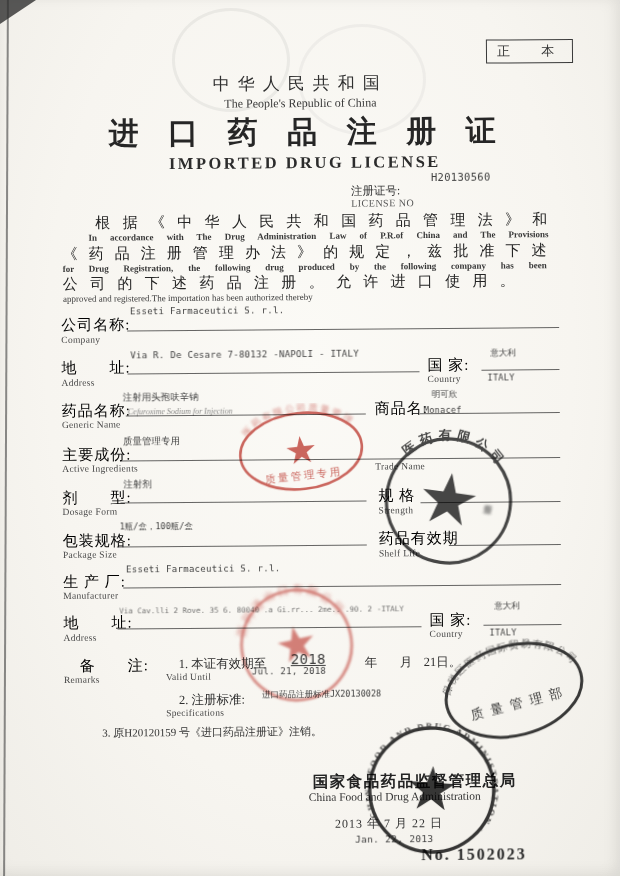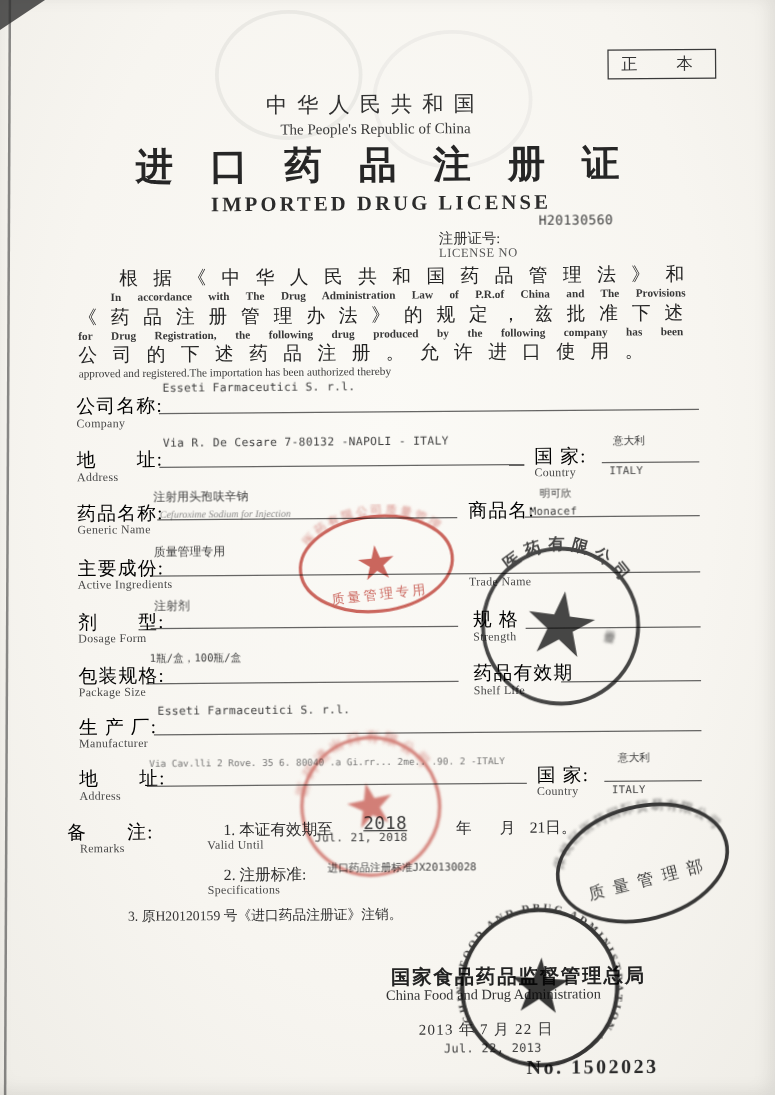--- a/index.html
+++ b/index.html
@@ -136,38 +136,38 @@
     <div class="abs typed-blur" style="left:118px;top:605px;">Via Cav.lli 2 Rove.   35 6. 80040 .a Gi.rr... 2me.. .90. 2 -ITALY</div>
     <div class="abs lbl" style="left:62px;top:612px;">地　　址:</div>
     <div class="rule" style="left:116px;top:627px;width:304px;"></div>
     <div class="abs sub" style="left:62px;top:631px;">Address</div>
     <div class="abs lbl" style="left:428px;top:612px;">国 家:</div>
     <div class="abs typed-cjk" style="left:493px;top:602px;font-size:8.5px;">意大利</div>
     <div class="rule" style="left:482px;top:626px;width:78px;"></div>
     <div class="abs sub" style="left:428px;top:630px;">Country</div>
     <div class="abs typed" style="left:488px;top:629px;font-size:8.5px;">ITALY</div>
 
-    <div class="abs lbl" style="left:52px;top:655px;">备　　注:</div>
+    <div class="abs lbl" style="left:78px;top:655px;">备　　注:</div>
     <div class="abs sub" style="left:62px;top:673px;">Remarks</div>
     <div class="abs rem" style="left:145px;top:655px;">1. 本证有效期至</div>
     <div class="abs typed" style="left:289px;top:651px;font-size:14px;text-decoration:underline;">2018</div>
     <div class="abs rem" style="left:331px;top:655px;">年</div>
     <div class="abs rem" style="left:366px;top:655px;">月</div>
     <div class="abs rem" style="left:390px;top:655px;">21日。</div>
     <div class="abs sub" style="left:164px;top:671px;">Valid Until</div>
     <div class="abs typed" style="left:250px;top:666px;font-size:9px;">Jul. 21, 2018</div>
     <div class="abs rem" style="left:145px;top:691px;">2. 注册标准:</div>
     <div class="abs typed-cjk" style="left:260px;top:689px;font-size:8.5px;">进口药品注册标准JX20130028</div>
     <div class="abs sub" style="left:164px;top:707px;">Specifications</div>
     <div class="abs rem-sm" style="left:100px;top:724px;">3. 原H20120159 号《进口药品注册证》注销。</div>
 
     <div class="abs auth-cn" style="left:310px;top:772px;">国家食品药品监督管理总局</div>
     <div class="abs auth-en" style="left:306px;top:791px;">China Food and Drug Administration</div>
     <div class="abs dateline" style="left:332px;top:816px;">2013 年 7 月 22 日</div>
-    <div class="abs typed" style="left:352px;top:834px;font-size:9.5px;">Jul. 22, 2013</div>
+    <div class="abs typed" style="left:352px;top:834px;font-size:9.5px;">Jan. 22, 2013</div>
     <div class="abs serial" style="left:418px;top:847px;">No. 1502023</div>
 
     <svg class="stamp red" style="left:230px;top:403px;" width="142" height="96" viewBox="-71 -48 142 96">
       <defs>
           <path id="arcRO" d="M -52 12 A 58 36 0 1 1 52 12" fill="none"></path>
         </defs>
       <g transform="rotate(-6)">
         <ellipse cx="0" cy="0" rx="61" ry="38" fill="none" stroke="#c0453c" stroke-width="2.6"></ellipse>
         <polygon points="0,-10 2.25,-3.09 9.51,-3.09 3.63,1.18 5.88,8.09 0,3.82 -5.88,8.09 -3.63,1.18 -9.51,-3.09 -2.25,-3.09" transform="scale(1.5)" fill="#c0453c"></polygon>
         <text font-size="9.5" fill="#c0453c" letter-spacing="2" style="filter:blur(.8px);opacity:.8;">

